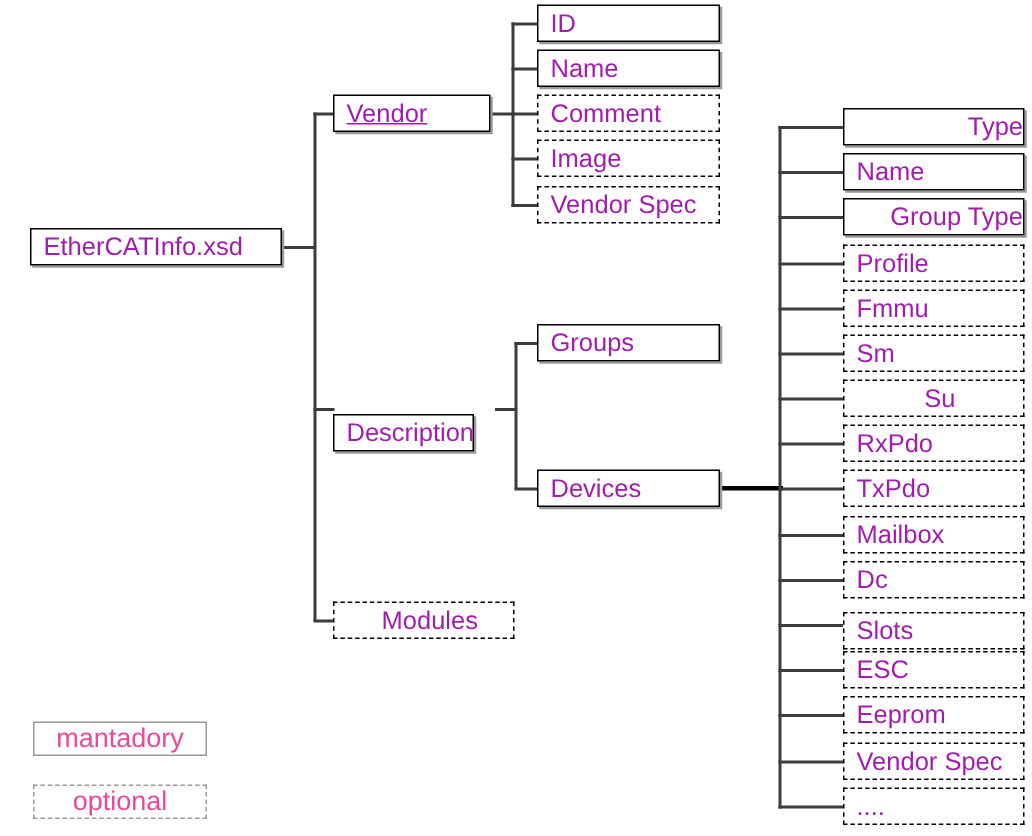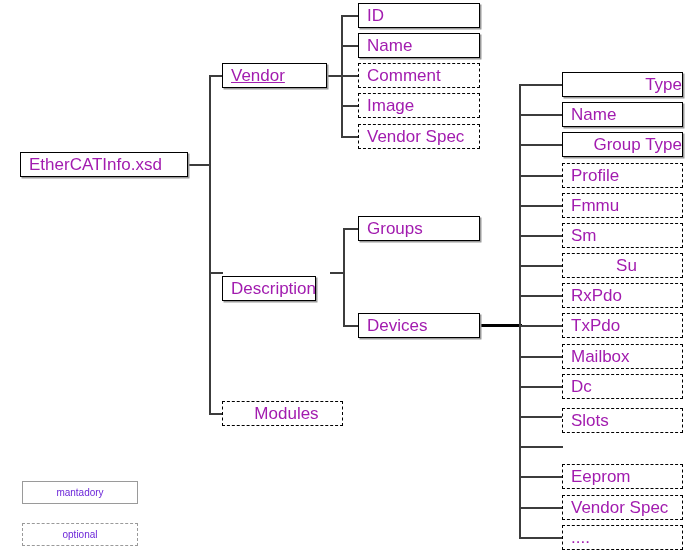--- a/index.html
+++ b/index.html
@@ -33,22 +33,22 @@
     box-shadow: 1.5px 1.5px 0 0 #9a9a9a;
   }
   .node.optional {
     border: 1.5px dashed #000000;
   }
   .legend-box {
     position: absolute;
     box-sizing: border-box;
     height: 23px;
     line-height: 21px;
-    font-size: 10px;
-    color: #6d28d9;
+    font-size: 18px;
+    color: #ec4899;
     text-align: center;
     background: #ffffff;
     white-space: nowrap;
     z-index: 5;
   }
   .legend-box.mandatory { border: 1px solid #9a9a9a; }
   .legend-box.optional  { border: 1.5px dashed #9a9a9a; margin-top: 14px; }
 
   .link {
     position: absolute;
@@ -124,20 +124,21 @@
   <div class="node mandatory" style="left:562px; top:132px; width:121px;text-align:right;">Group Type</div>
   <div class="node optional" style="left:562px; top:163px; width:121px;">Profile</div>
   <div class="node optional" style="left:562px; top:193px; width:121px;">Fmmu</div>
   <div class="node optional" style="left:562px; top:223px; width:121px;">Sm</div>
   <div class="node optional" style="left:562px; top:253px; width:121px;text-align:center;">Su</div>
   <div class="node optional" style="left:562px; top:283px; width:121px;">RxPdo</div>
   <div class="node optional" style="left:562px; top:313px; width:121px;">TxPdo</div>
   <div class="node optional" style="left:562px; top:344px; width:121px;">Mailbox</div>
   <div class="node optional" style="left:562px; top:374px; width:121px;">Dc</div>
   <div class="node optional" style="left:562px; top:380px; width:121px;margin-top:28px;">Slots</div>
+  <div class="node optional" style="left:562px; top:434px; width:121px;">ESC</div>
   <div class="node optional" style="left:562px; top:464px; width:121px;">Eeprom</div>
   <div class="node optional" style="left:562px; top:495px; width:121px;">Vendor Spec</div>
   <div class="node optional" style="left:562px; top:525px; width:121px;">....</div>
 
   <div class="legend-box mandatory" style="left:22px; top:481px; width:116px;">mantadory</div>
   <div class="legend-box optional" style="left:22px; top:509px; width:116px;">optional</div>
 
 </div>
 
 </body></html>

